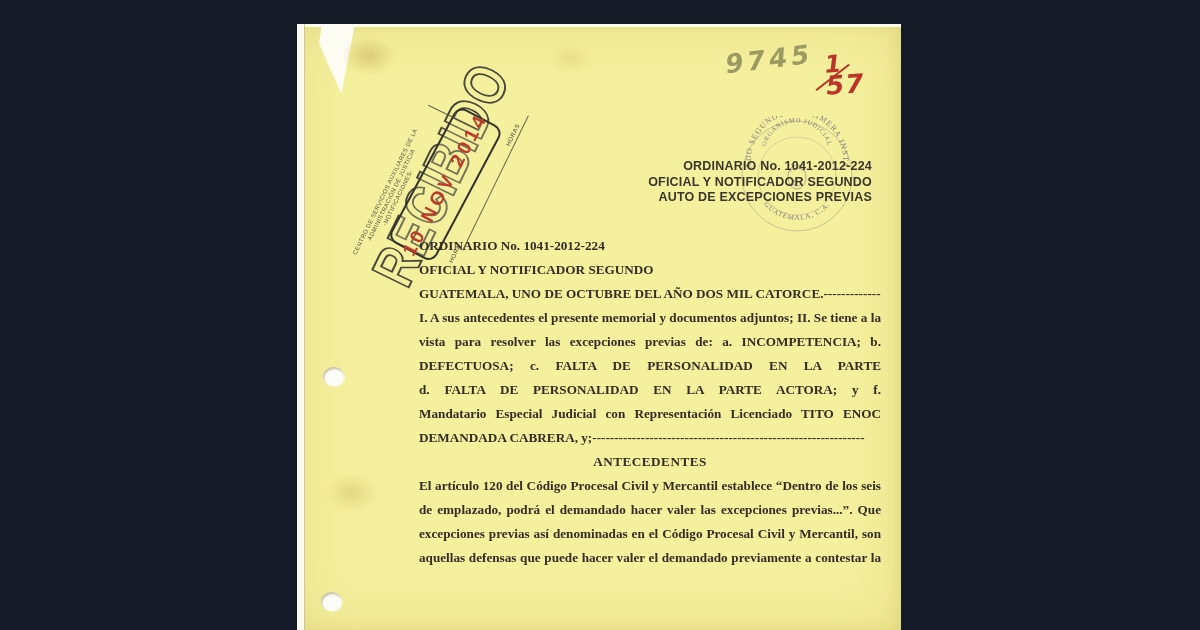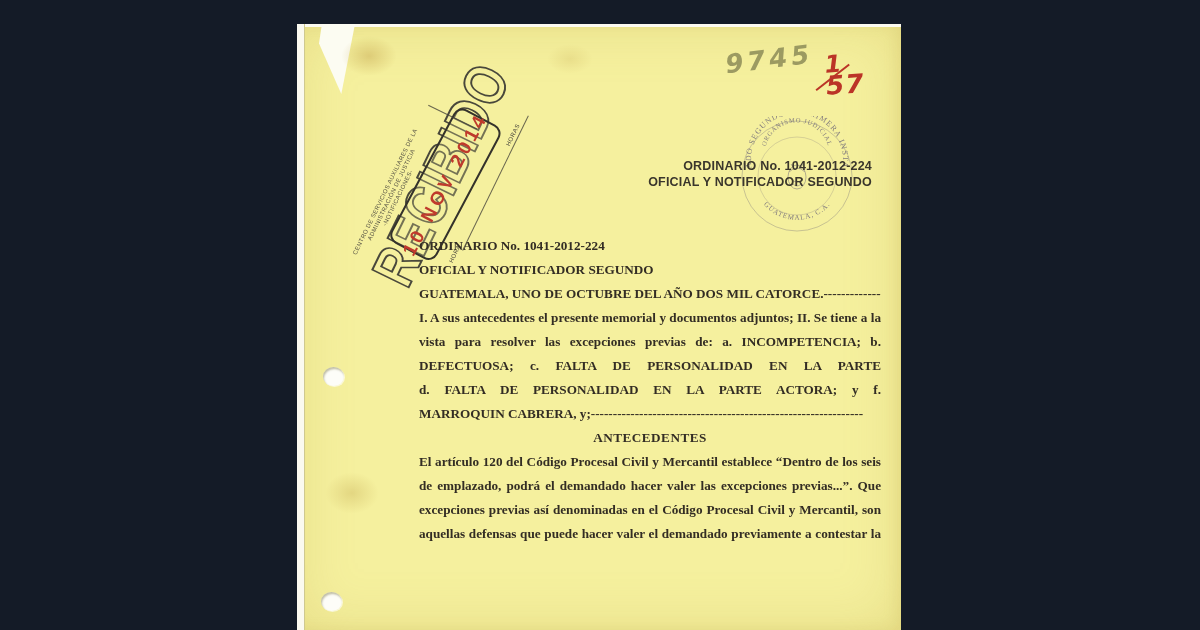--- a/index.html
+++ b/index.html
@@ -133,31 +133,33 @@
         <path d="M52,56 q8,-8 16,0"></path>
         <path d="M54,63 q6,6 12,0"></path>
         <path d="M56,68 q4,4 8,0"></path>
         <path d="M60,49 l0,-4 M56,51 l-2,-3 M64,51 l2,-3"></path>
       </g>
     </svg>
 
     <div class="seal-overlay">
       <div>ORDINARIO No. 1041-2012-224</div>
       <div>OFICIAL Y NOTIFICADOR SEGUNDO</div>
+      <div>AUTO DE EXCEPCIONES PREVIAS</div>
     </div>
 
     <div class="doc">
       <div class="ln">ORDINARIO No. 1041-2012-224</div>
       <div class="ln">OFICIAL Y NOTIFICADOR SEGUNDO</div>
       <div class="ln">GUATEMALA, UNO DE OCTUBRE DEL AÑO DOS MIL CATORCE.--------------------</div>
       <div class="ln j">I. A sus antecedentes el presente memorial y documentos adjuntos; II. Se tiene a la</div>
       <div class="ln j">vista para resolver las excepciones previas de: a. INCOMPETENCIA; b. DEMANDA</div>
       <div class="ln j">DEFECTUOSA; c. FALTA DE PERSONALIDAD EN LA PARTE DEMANDADA;</div>
       <div class="ln j">d. FALTA DE PERSONALIDAD EN LA PARTE ACTORA; y f. PRESCRIPCION,</div>
-      <div class="ln">MARROQUIN CABRERA, y;--------------------------------------------------------------</div>
+      <div class="ln j">Mandatario Especial Judicial con Representación Licenciado TITO ENOC</div>
+      <div class="ln">DEMANDADA CABRERA, y;--------------------------------------------------------------</div>
       <div class="ln c">ANTECEDENTES</div>
       <div class="ln j">El artículo 120 del Código Procesal Civil y Mercantil establece “Dentro de los seis días</div>
       <div class="ln j">de emplazado, podrá el demandado hacer valer las excepciones previas...”. Que las</div>
       <div class="ln j">excepciones previas así denominadas en el Código Procesal Civil y Mercantil, son todas</div>
       <div class="ln j">aquellas defensas que puede hacer valer el demandado previamente a contestar la</div>
     </div>
 
   </div>
 </div>
 

